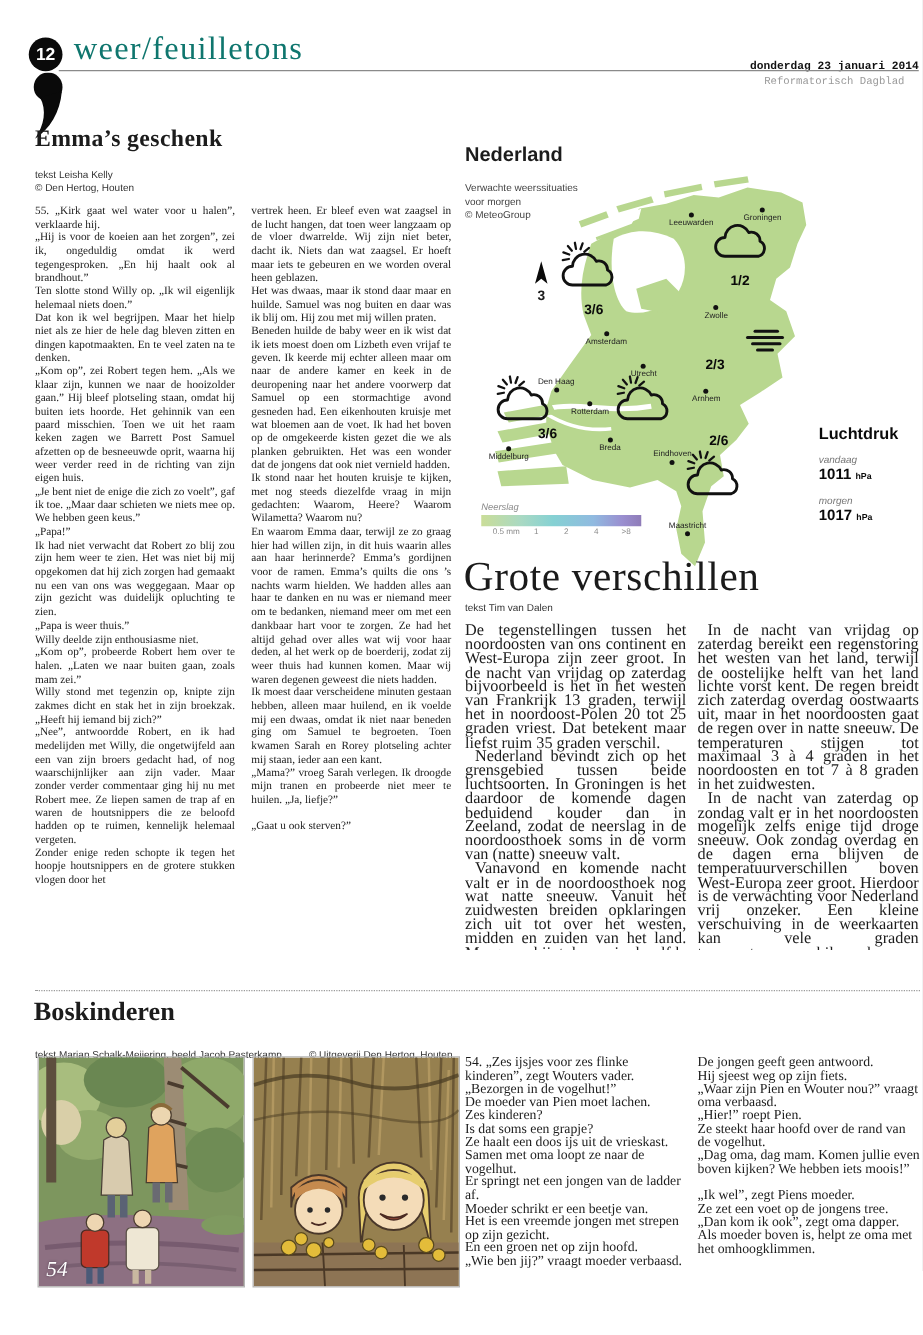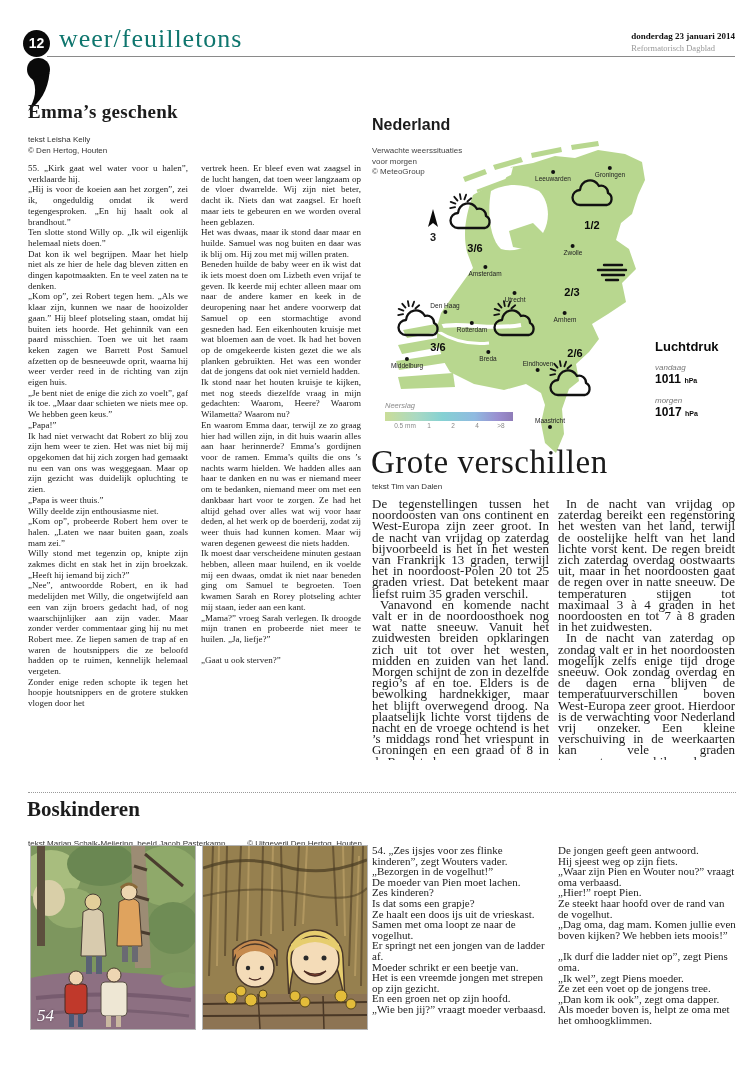--- a/index.html
+++ b/index.html
@@ -3,21 +3,21 @@
 <meta charset="utf-8">
 <style>
   html,body{margin:0;padding:0;background:#e8e8e8;}
   .page{position:relative;width:738px;height:1068px;background:#ffffff;overflow:hidden;
         font-family:"Liberation Serif",serif;color:#1c1c1c;}
   .abs{position:absolute;}
   
   .pg-circle{left:23px;top:30px;width:27px;height:27px;background:#0a0a0a;border-radius:50%;
              color:#fff;font:bold 14px/27px "Liberation Sans",sans-serif;text-align:center;}
   .section-title{left:59px;top:24px;font:26px "Liberation Serif",serif;color:#0f766e;letter-spacing:1px;}
-  .hdr-right{right:3px;top:31px;text-align:left;font-family:Liberation Serif, serif;}
+  .hdr-right{right:3px;top:48px;text-align:center;font-family:Liberation Mono, monospace;}
   .hdr-date{font-weight:bold;font-size:9px;color:#111;}
   .hdr-paper{font-size:8.5px;color:#999;margin-top:2px;}
   .hdr-rule{left:47px;top:56px;width:688px;border-top:1.5px solid #8a8a8a;height:0;}
   .big-comma{left:25px;top:58px;}
   
   .emma-title{left:28px;top:101px;font:bold 19px "Liberation Serif",serif;letter-spacing:.3px;}
   .byline{font:8px/11px "Liberation Sans",sans-serif;color:#333;}
   .emma-byline{left:28px;top:134px;}
   .emma-cols{left:28px;top:163px;width:334px;height:630px;display:flex;gap:13px;overflow:hidden;}
   .emma-col{width:160px;font-size:9px;line-height:10.7px;text-align:justify;}
@@ -272,20 +272,21 @@
       <div class="p-val"><span>1017</span> <span class="p-unit">hPa</span></div>
     </div>
   </div>
 
   <div>
     <div class="abs gv-title">Grote verschillen</div>
     <div class="abs byline gv-byline">tekst Tim van Dalen</div>
     <div class="abs gv-cols">
       <div class="gv-col">
         <p class="noindent">De tegenstellingen tussen het noordoosten van ons continent en West-Europa zijn zeer groot. In de nacht van vrijdag op zaterdag bijvoorbeeld is het in het westen van Frankrijk 13 graden, terwijl het in noordoost-Polen 20 tot 25 graden vriest. Dat betekent maar liefst ruim 35 graden verschil.</p>
+        <p>Nederland bevindt zich op het grensgebied tussen beide luchtsoorten. In Groningen is het daardoor de komende dagen beduidend kouder dan in Zeeland, zodat de neerslag in de noordoosthoek soms in de vorm van (natte) sneeuw valt.</p>
         <p>Vanavond en komende nacht valt er in de noordoosthoek nog wat natte sneeuw. Vanuit het zuidwesten breiden opklaringen zich uit tot over het westen, midden en zuiden van het land. Morgen schijnt de zon in dezelfde regio’s af en toe. Elders is de bewolking hardnekkiger, maar het blijft overwegend droog. Na plaatselijk lichte vorst tijdens de nacht en de vroege ochtend is het ’s middags rond het vriespunt in Groningen en een graad of 8 in de Randstad.</p>
       </div>
       <div class="gv-col">
         <p>In de nacht van vrijdag op zaterdag bereikt een regenstoring het westen van het land, terwijl de oostelijke helft van het land lichte vorst kent. De regen breidt zich zaterdag overdag oostwaarts uit, maar in het noordoosten gaat de regen over in natte sneeuw. De temperaturen stijgen tot maximaal 3 à 4 graden in het noordoosten en tot 7 à 8 graden in het zuidwesten.</p>
         <p>In de nacht van zaterdag op zondag valt er in het noordoosten mogelijk zelfs enige tijd droge sneeuw. Ook zondag overdag en de dagen erna blijven de temperatuurverschillen boven West-Europa zeer groot. Hierdoor is de verwachting voor Nederland vrij onzeker. Een kleine verschuiving in de weerkaarten kan vele graden temperatuursverschil opleveren. Hoogstwaarschijnlijk blijft het noordoosten van het land licht winters met soms wat (natte) sneeuw en ’s nachts vorst; in het zuidwesten valt er regelmatig regen.</p>
       </div>
     </div>
   </div>
 
   <div>
@@ -396,21 +397,20 @@
     <div class="abs bos-col bos-col2">
       <div>
         <p>De jongen geeft geen antwoord.</p>
         <p>Hij sjeest weg op zijn fiets.</p>
         <p>„Waar zijn Pien en Wouter nou?” vraagt oma verbaasd.</p>
         <p>„Hier!” roept Pien.</p>
         <p>Ze steekt haar hoofd over de rand van de vogelhut.</p>
         <p>„Dag oma, dag mam. Komen jullie even boven kijken? We hebben iets moois!”</p>
       </div>
       <div class="bos-part2">
-        <p>„Ik durf die ladder niet op”, zegt Piens oma.</p>
         <p>„Ik wel”, zegt Piens moeder.</p>
         <p>Ze zet een voet op de jongens tree.</p>
         <p>„Dan kom ik ook”, zegt oma dapper.</p>
         <p>Als moeder boven is, helpt ze oma met het omhoogklimmen.</p>
       </div>
     </div>
   </div>
 
 </div>
 

